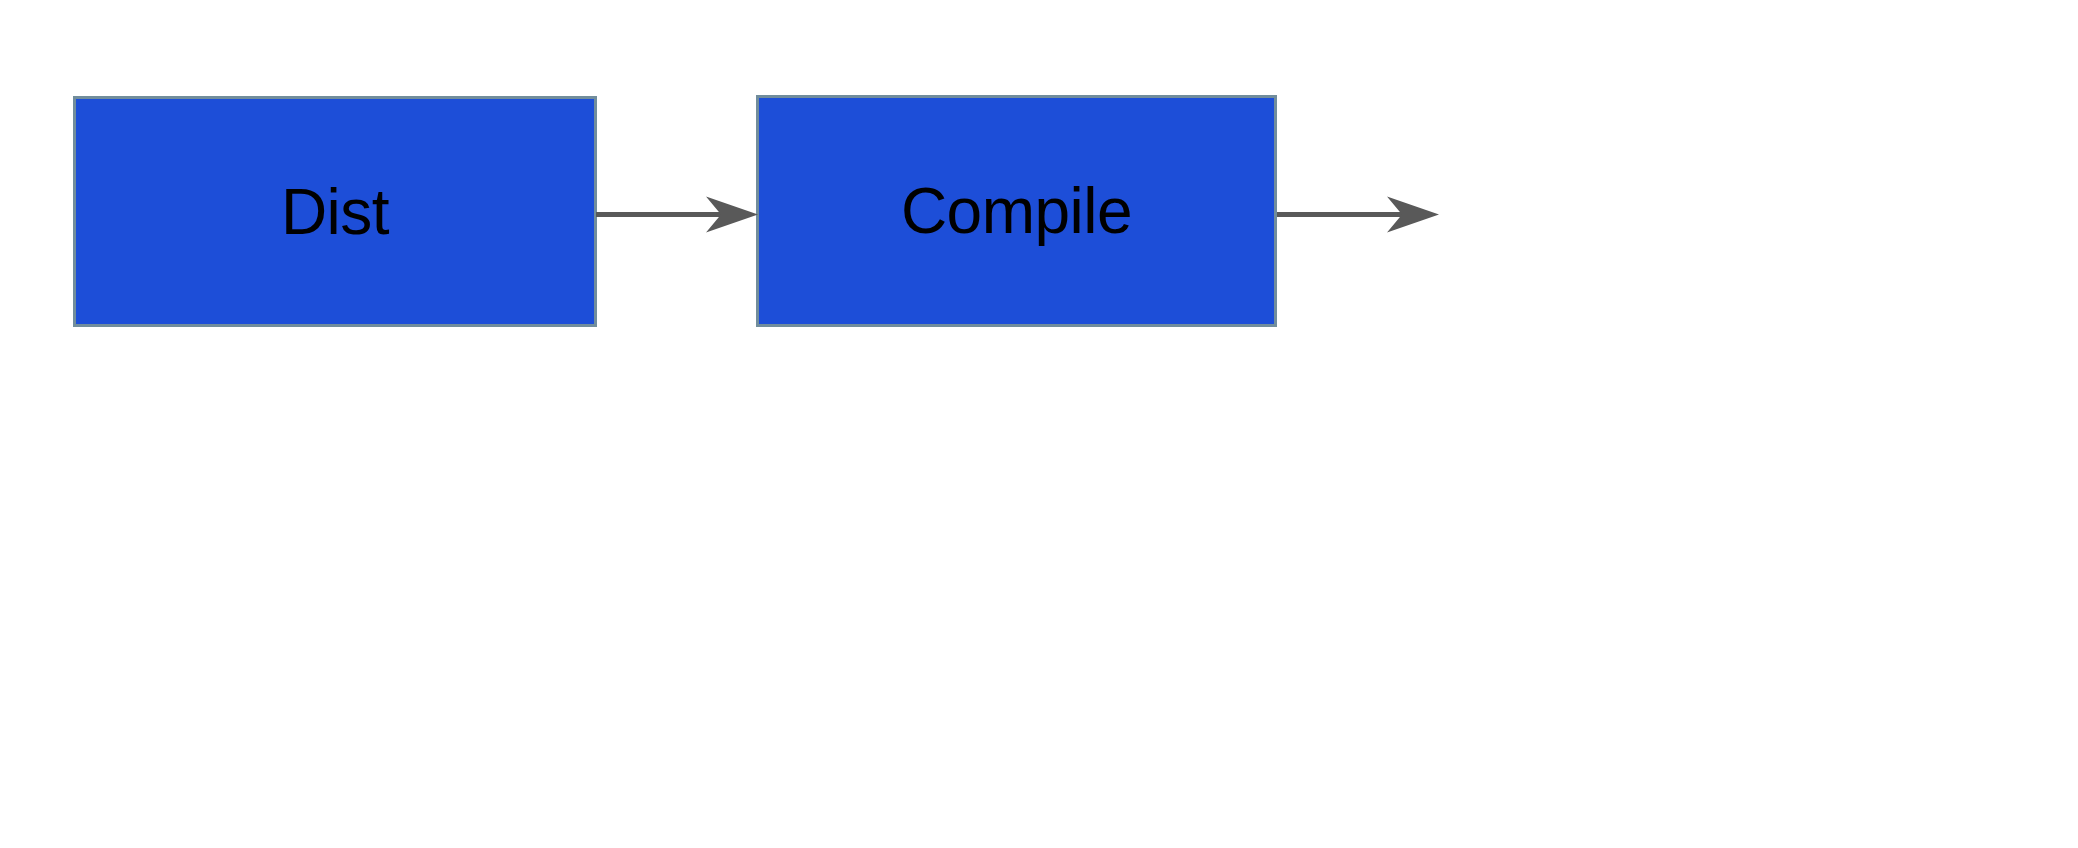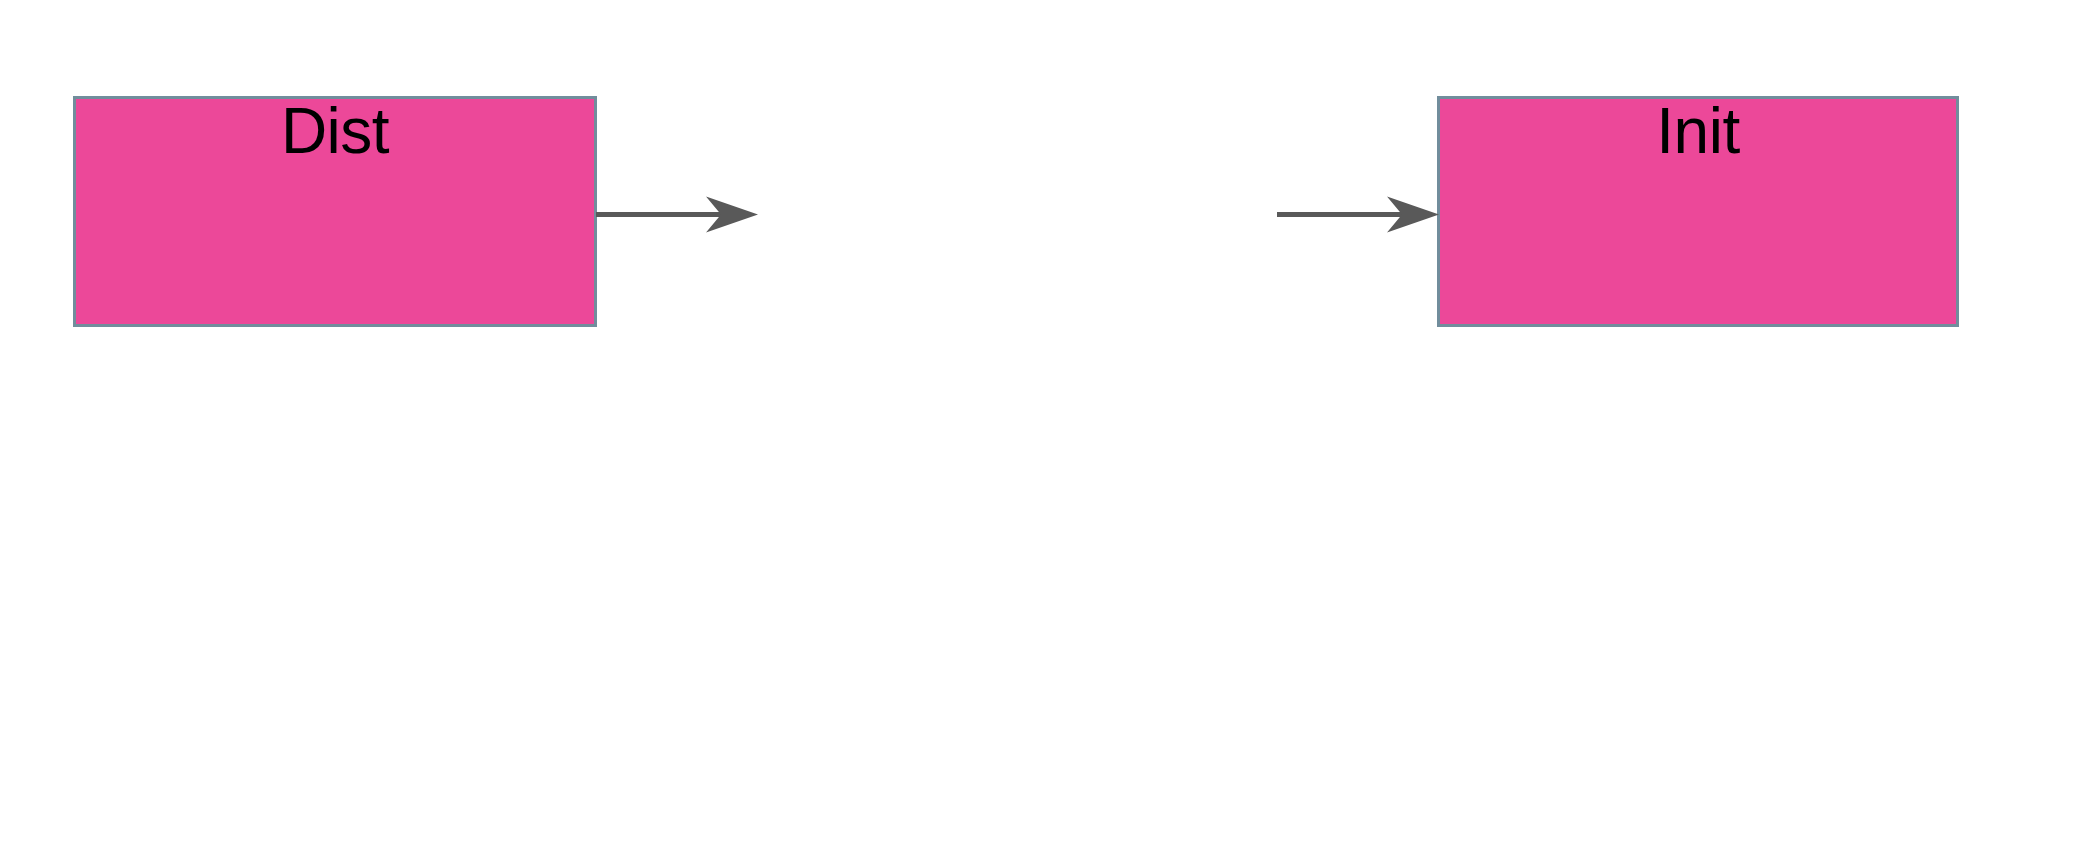--- a/index.html
+++ b/index.html
@@ -13,23 +13,24 @@
   #canvas {
     position: relative;
     width: 2078px;
     height: 848px;
     background: #ffffff;
     overflow: hidden;
   }
   .node {
     position: absolute;
     box-sizing: border-box;
-    background: #ec4899;
+    background: #1d4ed8;
     border: 3px solid #718d9c;
     display: flex;
+    align-items: center;
     justify-content: center;
   }
   .node-label {
     font-family: "Liberation Sans", sans-serif;
     font-size: 64px;
     font-weight: 400;
     color: #000000;
     line-height: 1;
     letter-spacing: -0.5px;
     white-space: nowrap;
@@ -56,24 +57,24 @@
 </style>
 </head>
 <body>
 
 <div id="canvas">
 
   <div class="node" id="node-dist">
     <span class="node-label">Dist</span>
   </div>
 
+  <div class="node" id="node-compile">
+    <span class="node-label">Compile</span>
+  </div>
 
-  <div class="node" id="node-init">
-    <span class="node-label">Init</span>
-  </div>
 
 
   <div class="edge" id="edge-dist-compile">
     <svg width="162" height="40" viewBox="0 0 162 40" xmlns="http://www.w3.org/2000/svg">
       <line x1="0" y1="18.5" x2="126" y2="18.5" stroke="#595959" stroke-width="5"></line>
       <path d="M 162 18.5 L 110 0.5 L 125 18.5 L 110 36.5 Z" fill="#595959"></path>
     </svg>
   </div>
 
   <div class="edge" id="edge-compile-init">

